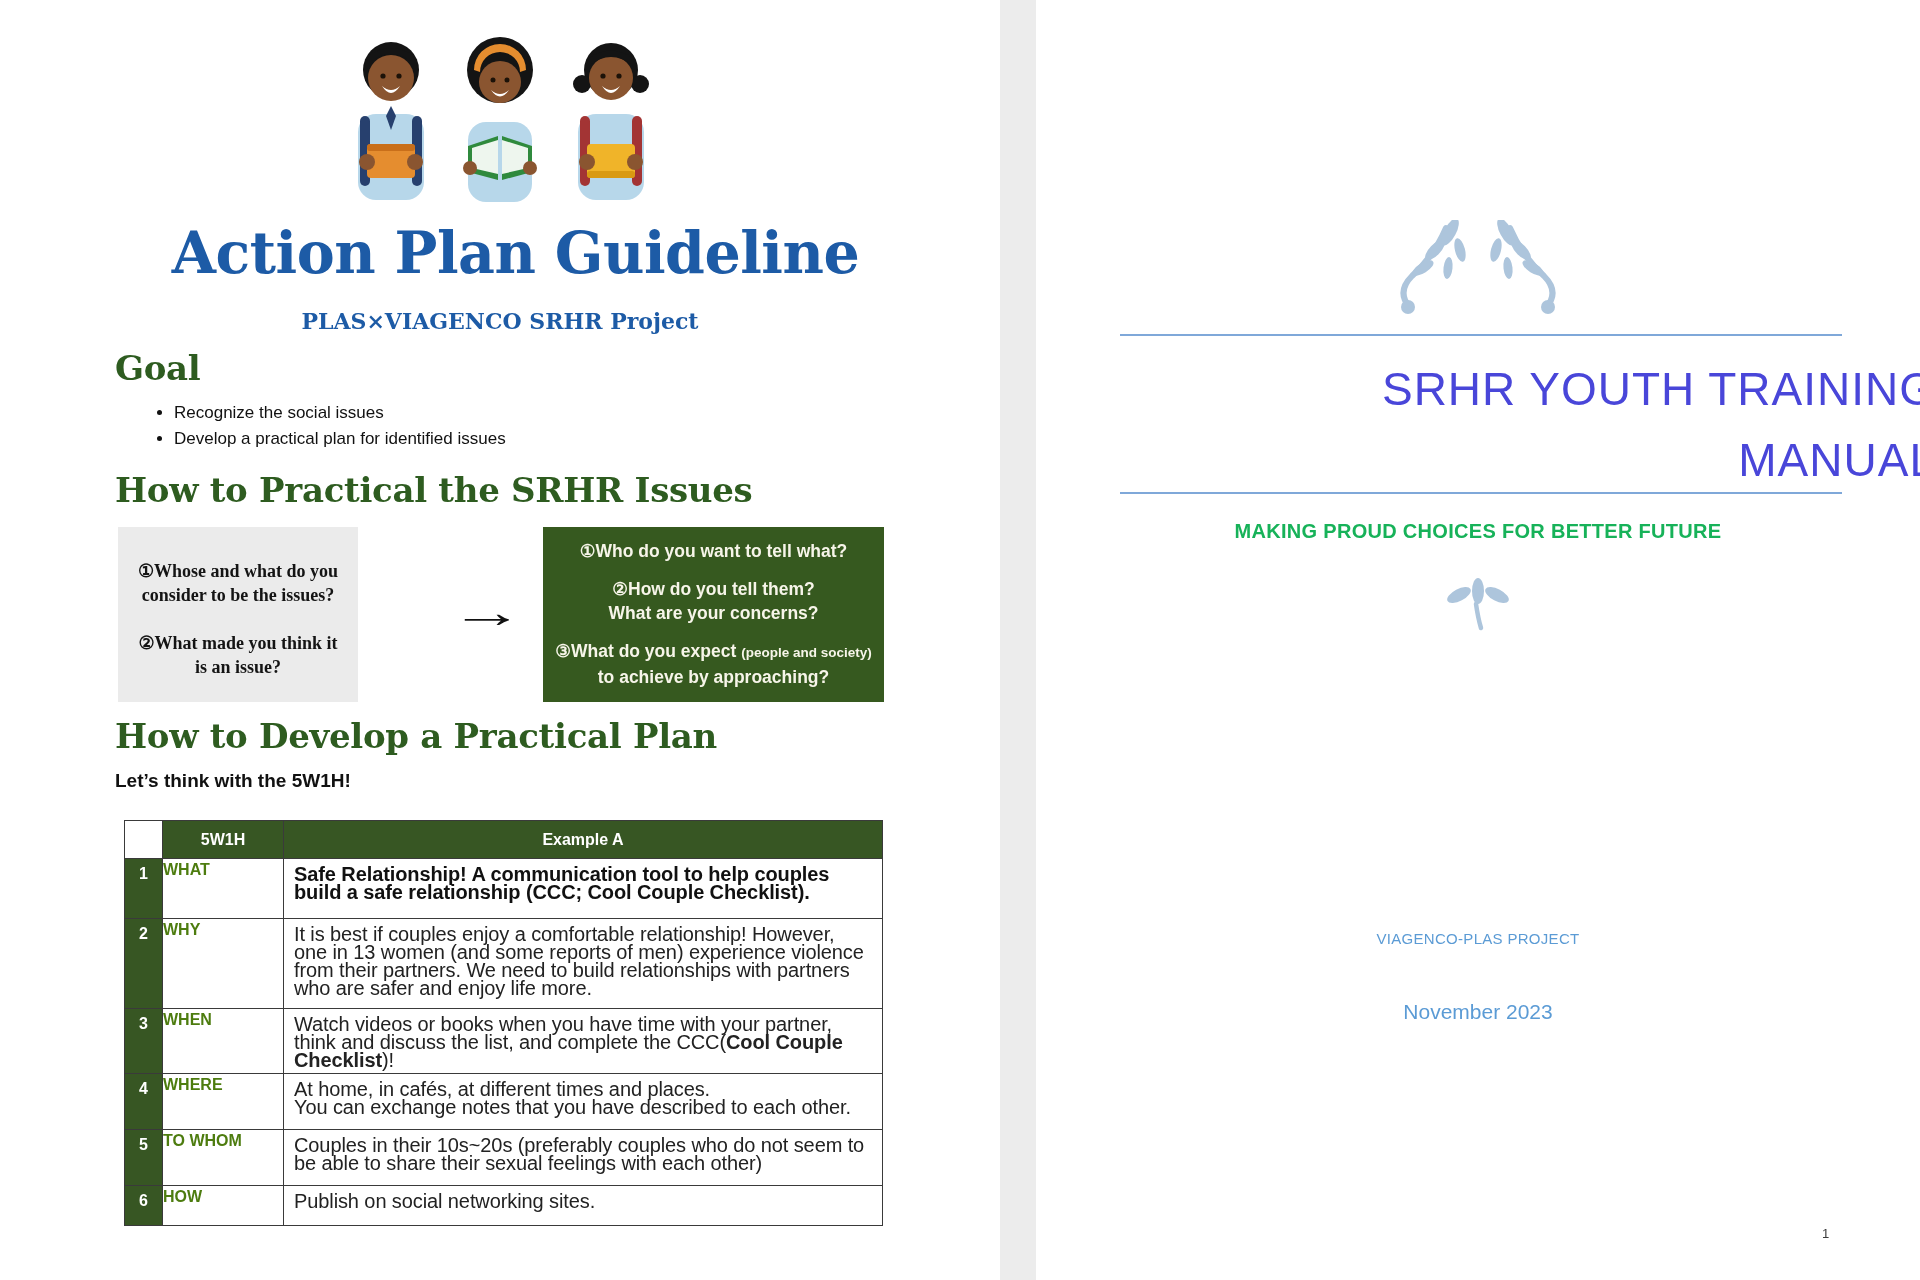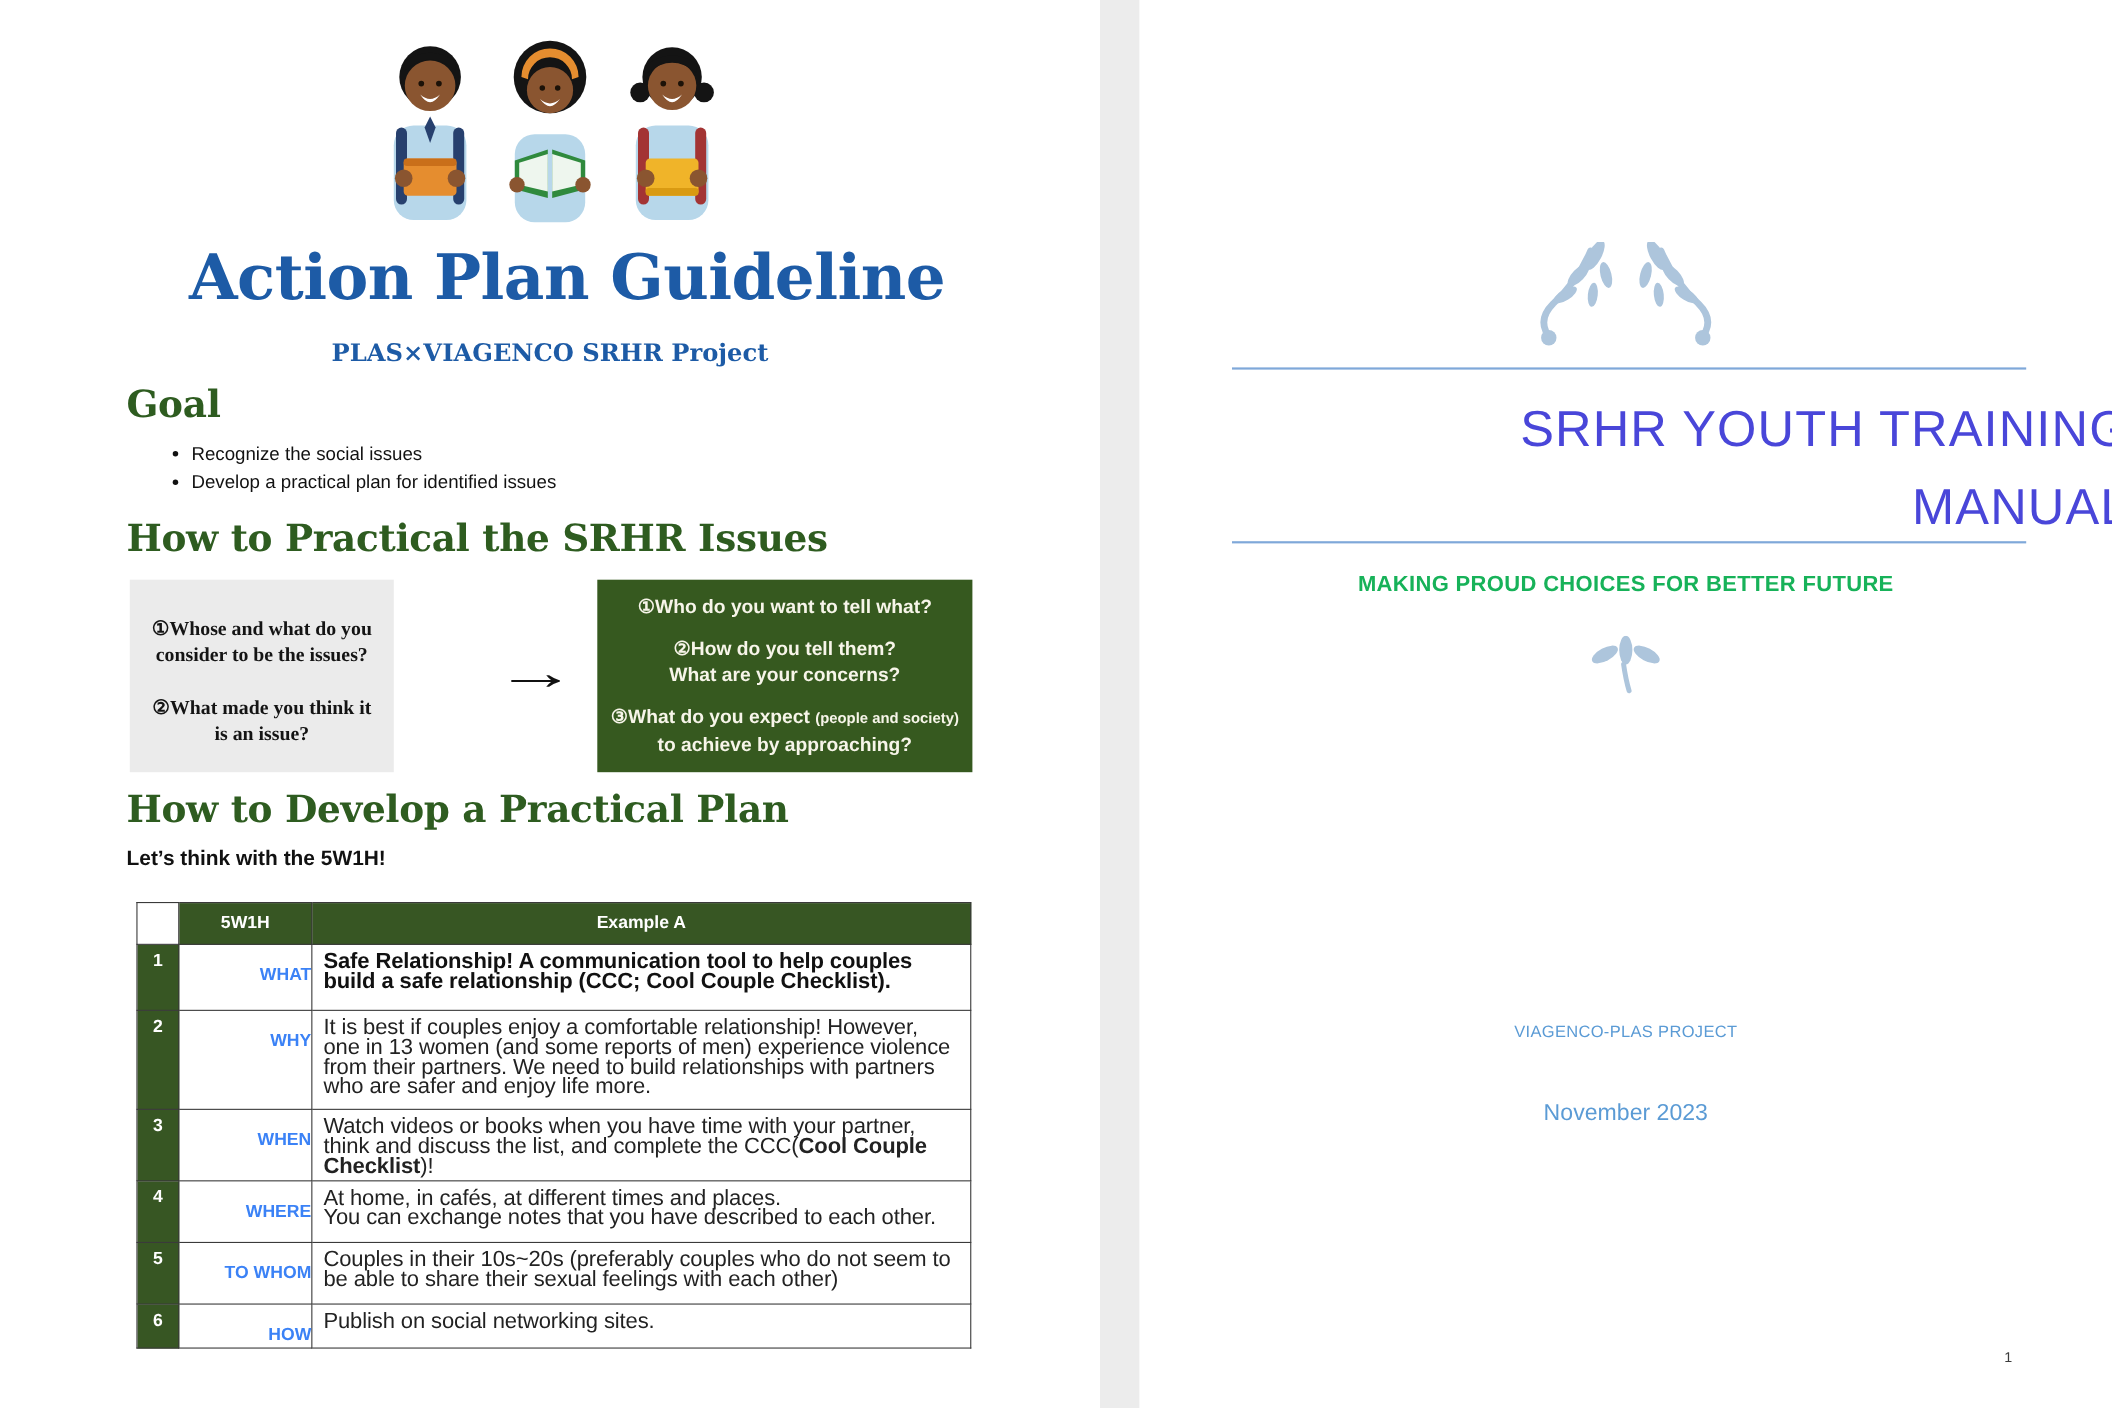--- a/index.html
+++ b/index.html
@@ -73,21 +73,21 @@
   .plan-table th{
     background:var(--table-green-bg);color:#fff;font-size:16px;font-weight:bold;
     height:38px;text-align:center;vertical-align:middle;
   }
   .plan-table th.blank{background:#fff;}
   .plan-table td.num{
     background:var(--table-green-bg);color:#fff;font-size:16px;font-weight:bold;
     text-align:center;vertical-align:top;padding-top:6px;
   }
   .plan-table td.label{
-    font-size:16px;font-weight:bold;text-align:right;vertical-align:top;padding-top:19px;color:#3b82f6;
+    font-size:16px;font-weight:bold;text-align:left;vertical-align:top;padding-top:2px;color:#4d7c0f;
   }
   .plan-table td.text{
     font-size:20px;line-height:18px;vertical-align:top;padding:6px 10px 4px 10px;
     color:#222;letter-spacing:-0.1px;
   }
   .plan-table td.text.bold-text{font-weight:bold;color:#111;}
   .r1{height:60px;} .r2{height:90px;} .r3{height:56px;} .r4{height:56px;} .r5{height:56px;} .r6{height:40px;}
 
   
   .flourish{position:absolute;left:50%;top:220px;transform:translateX(-50%);color:var(--cover-ornament-blue);}

